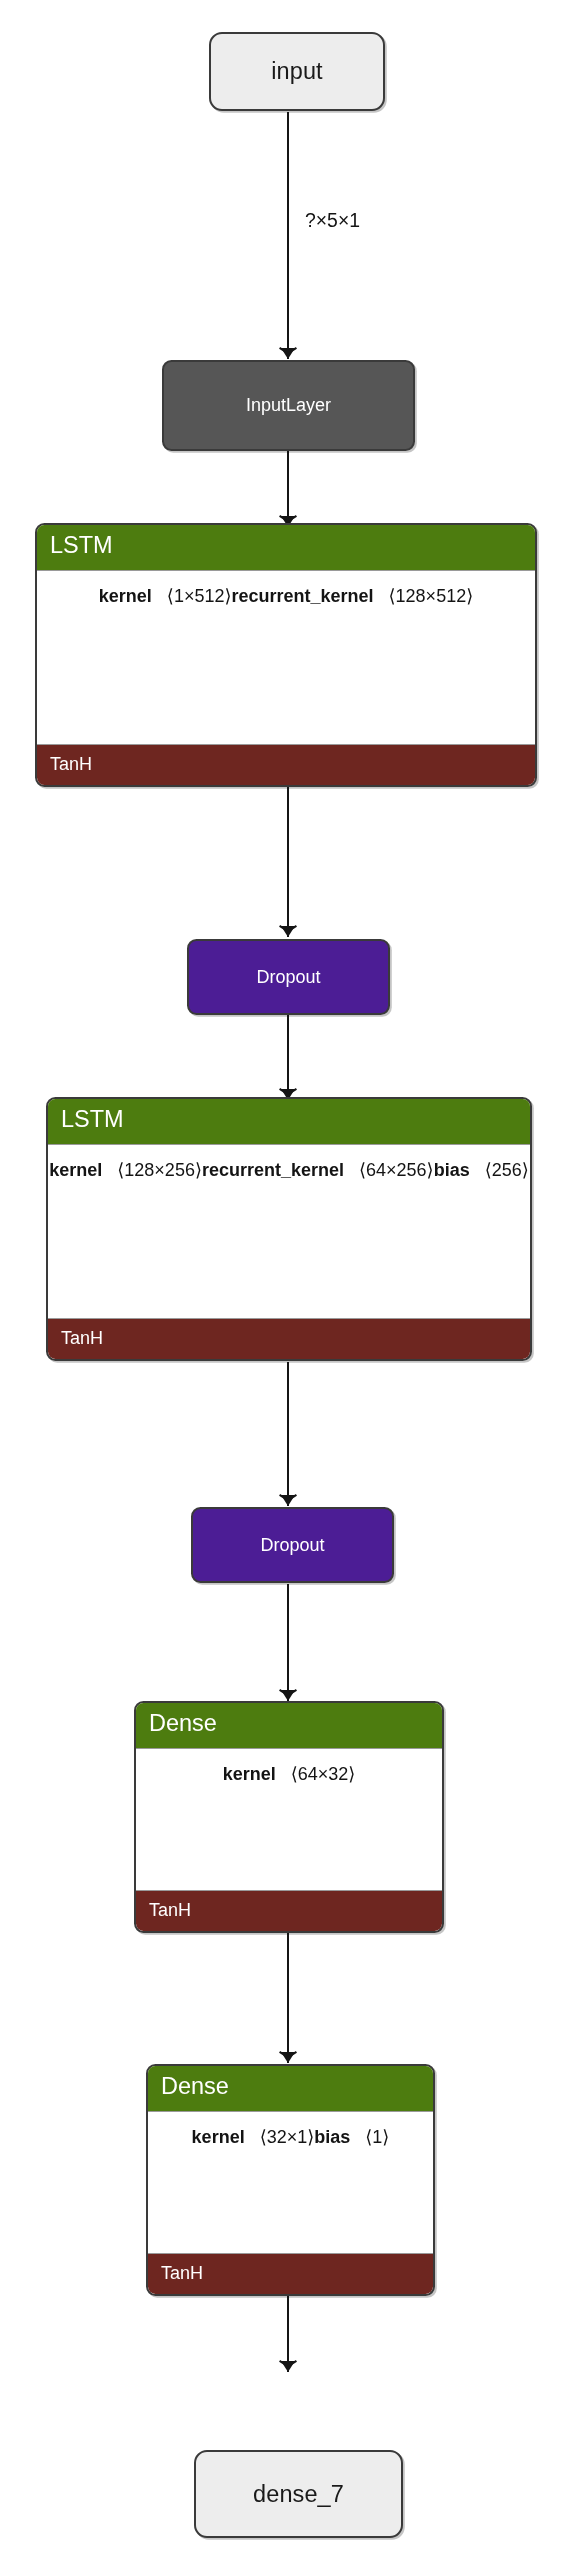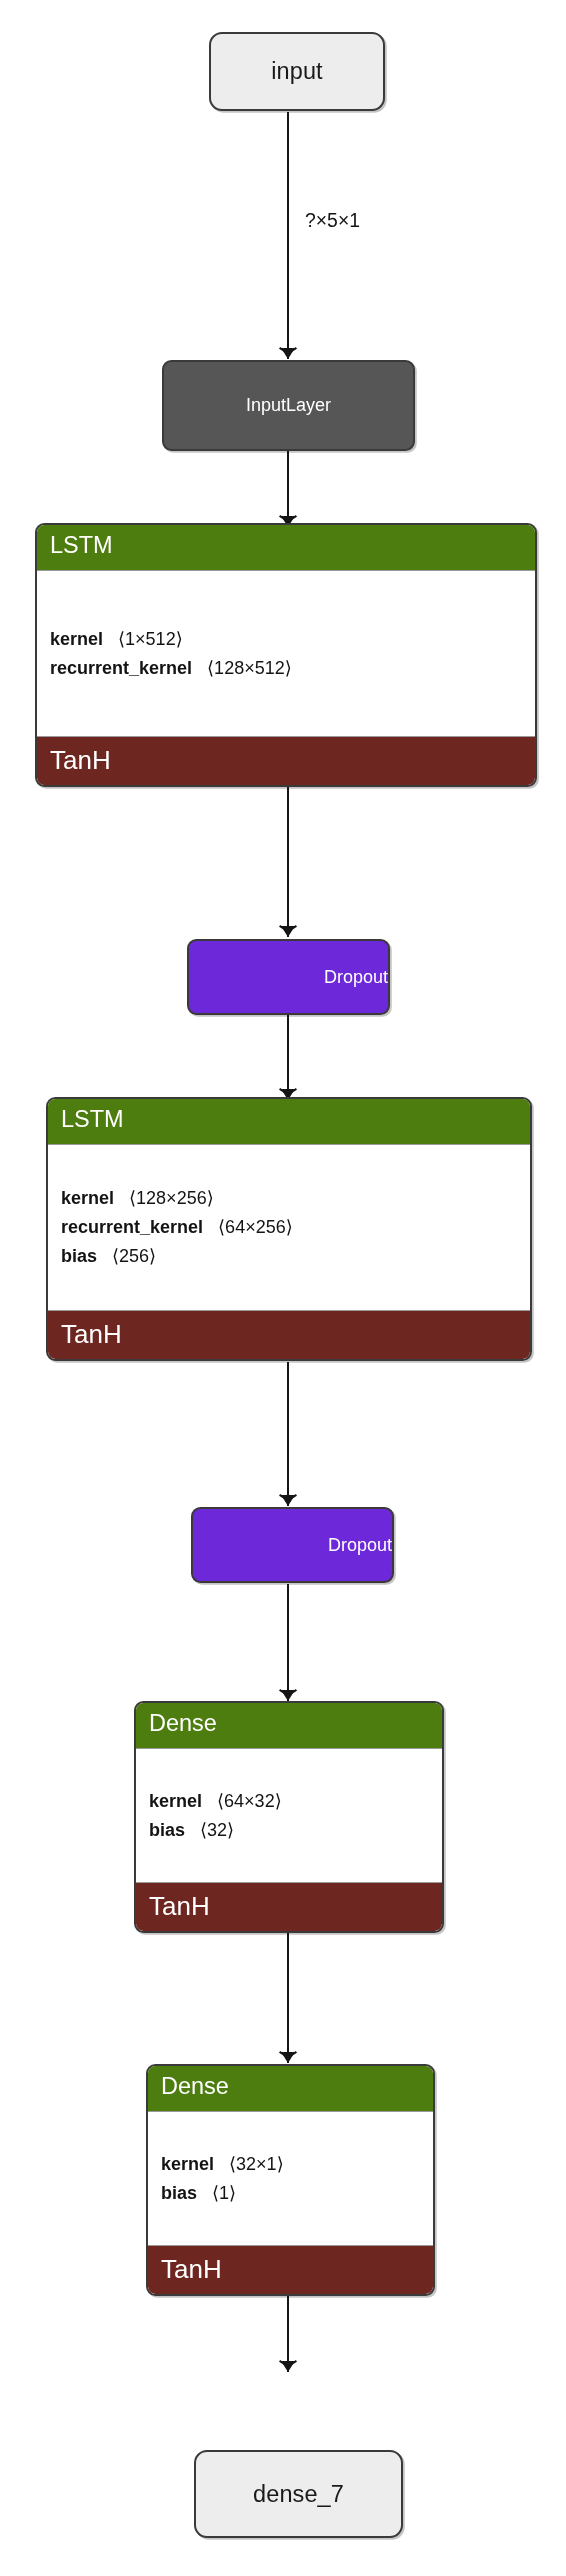--- a/index.html
+++ b/index.html
@@ -32,21 +32,21 @@
   
   .solid{
     border:2.3px solid #3A3A3A;
     border-radius:9.4px;
     display:flex; align-items:center; justify-content:center;
     color:#ffffff;
     box-shadow:1.8px 1.8px 0 rgba(150,150,150,.55);
   }
   .solid .lbl{ font-size:18px; }
   .solid.gray{ background:#565656; }
-  .solid.purple{ background:#6d28d9;justify-content:flex-end; }
+  .solid.purple{ background:#4c1d95; }
 
   
   .card{
     border:2.3px solid #3A3A3A;
     border-radius:9.4px;
     overflow:hidden;
     display:flex; flex-direction:column;
     box-shadow:1.8px 1.8px 0 rgba(150,150,150,.55);
     background:#ffffff;
   }
@@ -55,35 +55,35 @@
     color:#ffffff;
     font-size:23.5px;
     padding:9.4px 13px 11.7px 13px;
     line-height:1;
   }
   .card .params{
     background:#ffffff;
     color:#141414;
     flex:1 1 auto;
     padding:11.7px 13px 10.6px 13px;
-    display:flex; flex-direction:column; justify-content:center;
+    display:flex; flex-direction:row; justify-content:center;
     border-top:1.8px solid #9a9a9a;
     border-bottom:1.8px solid #9a9a9a;
   }
   .card .prow{
     font-size:18px;
     line-height:1.62;
     white-space:nowrap;
   }
   .card .prow .pname{ font-weight:bold; }
   .card .prow .pshape{ font-weight:normal; }
   .card .act{
     background:#6E2620;
     color:#ffffff;
-    font-size:26px;
+    font-size:18px;
     padding:10.6px 13px 11.7px 13px;
     line-height:1;
   }
 
   
   .edge{ position:absolute; }
   .edge .stem{
     position:absolute; left:0; top:0;
     width:2.3px; background:#151515;
   }
@@ -206,24 +206,20 @@
     <div class="head"></div>
   </div>
 
   <div class="node card" style="left:134px; top:1701px; width:310px; height:232px;">
     <div class="hdr">Dense</div>
     <div class="params">
       <div class="prow">
         <span class="pname">kernel</span>
         <span class="pshape">&nbsp;&nbsp;⟨64×32⟩</span>
       </div>
-      <div class="prow">
-        <span class="pname">bias</span>
-        <span class="pshape">&nbsp;&nbsp;⟨32⟩</span>
-      </div>
     </div>
     <div class="act">TanH</div>
   </div>
 
   <div class="edge" style="left:287px; top:1933px; height:130px;">
     <div class="stem" style="height:130px;"></div>
     <div class="barb-l"></div>
     <div class="barb-r"></div>
     <div class="head"></div>
   </div>

